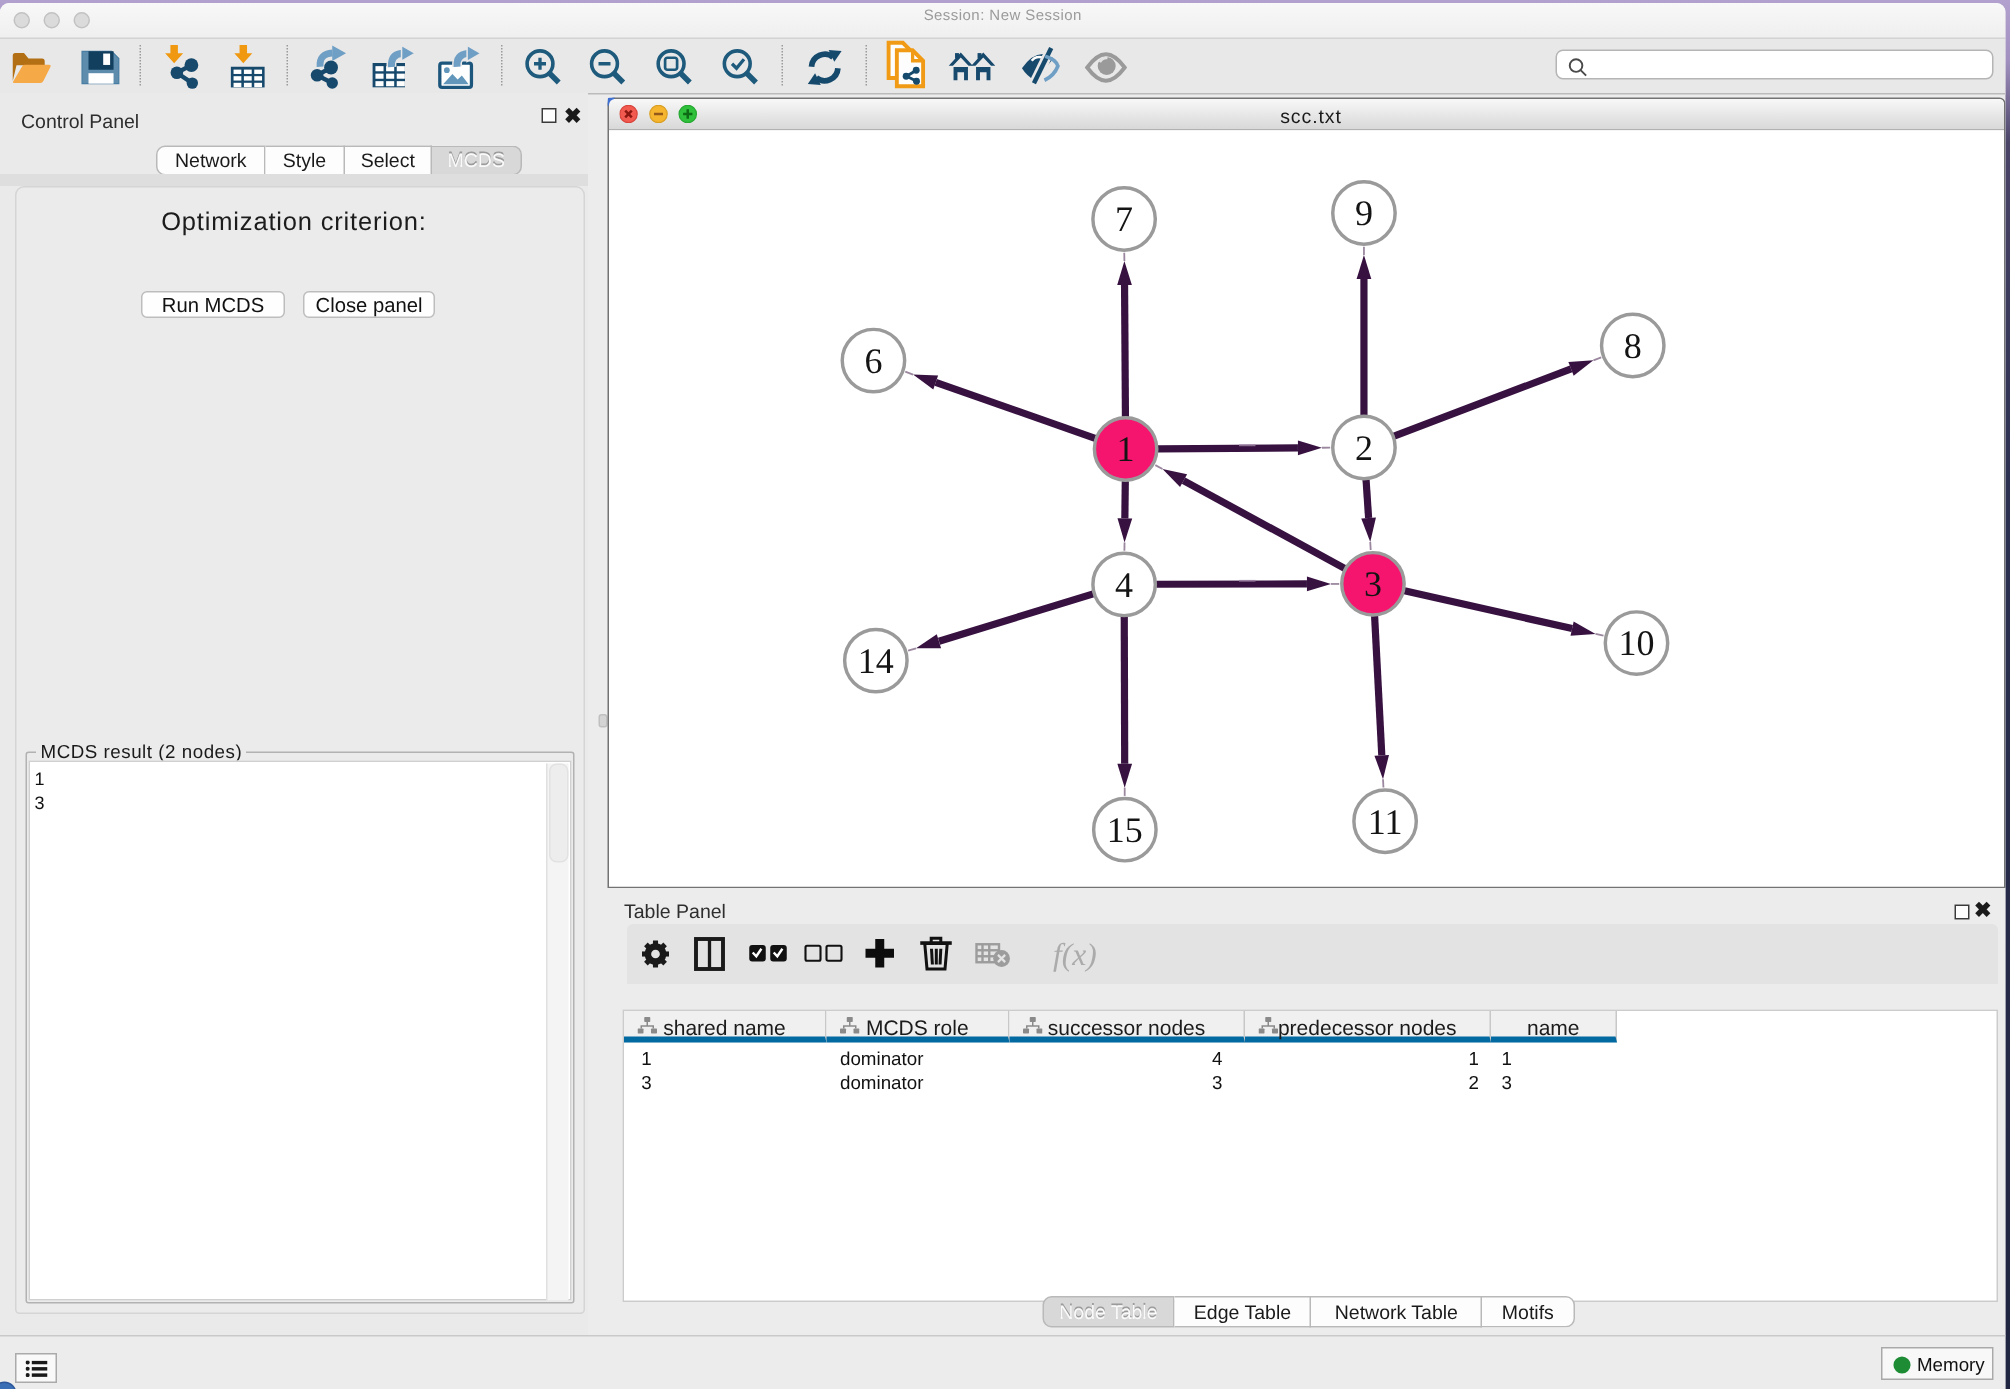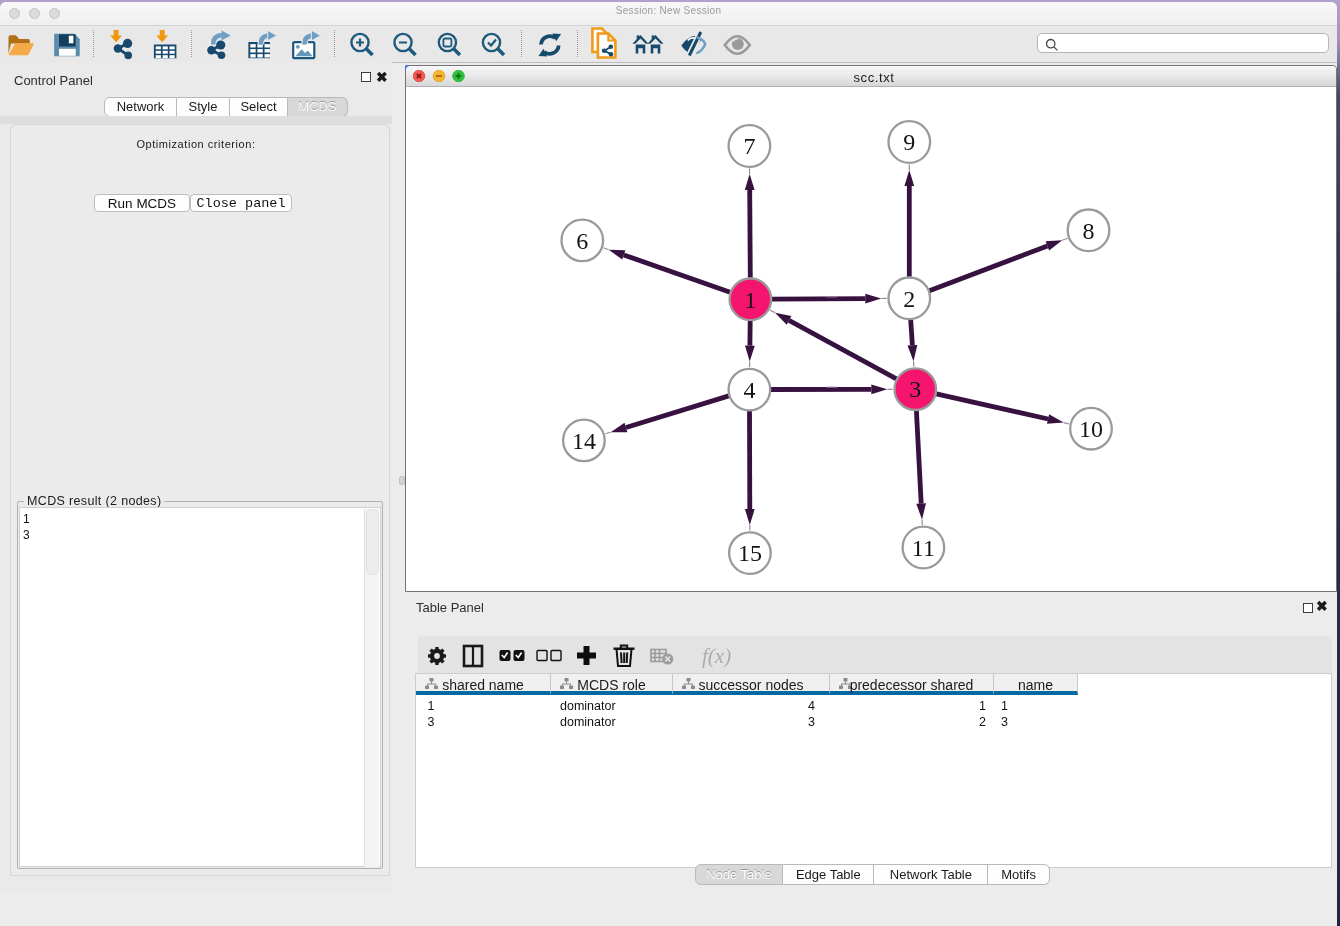--- a/index.html
+++ b/index.html
@@ -30,21 +30,21 @@
        background:#fdfdfd;color:#1a1a1a;font-size:13px;text-align:center;
        display:flex;align-items:center;justify-content:center;}
   .tab.first{border-left:1px solid #b9b9b9;border-radius:6px 0 0 6px;}
   .tab.last{border-radius:0 6px 6px 0;}
   .tab.sel{background:#d8d8d8;color:#fafafa;text-shadow:0 -1px 0 #9a9a9a;}
   #cp-band{position:absolute;left:0;top:54px;width:392px;height:8px;background:#dedede;}
   #cp-inner{position:absolute;left:10px;top:62px;width:380px;height:752px;
     background:#ebebeb;border:1px solid #d6d5d6;border-radius:6px 6px 3px 3px;box-sizing:border-box;}
   
   #optlabel{position:absolute;left:0;top:75.5px;width:392px;text-align:center;
-     font-size:11px;color:#1c1c1c;letter-spacing:0.55px;}
+     font-size:17px;color:#1c1c1c;letter-spacing:0.55px;}
   #dropdown{position:absolute;left:44px;top:98.5px;width:312px;height:19.5px;background:#fff;
      border:1px solid #b9b9b9;border-radius:4px;box-sizing:border-box;
      font-size:13.5px;color:#111;line-height:18px;padding-left:13px;letter-spacing:0.3px;}
   .btn{position:absolute;height:18px;background:#fefefe;border:1px solid #bdbdbd;
      border-radius:4px;box-sizing:border-box;font-size:13.5px;color:#111;
      display:flex;align-items:center;justify-content:center;}
   #groupbox{position:absolute;left:17px;top:439px;width:366px;height:368px;
      border:1px solid #b2b2b2;border-radius:2px;box-sizing:border-box;}
   #gblabel{position:absolute;left:6px;top:-8px;background:#ebebeb;padding:0 3px;
      font-size:12.5px;color:#1a1a1a;letter-spacing:0.35px;}
@@ -56,21 +56,21 @@
   #netwin{position:absolute;left:405px;top:63px;width:932px;height:527px;
      border:1px solid #737373;border-radius:4px 4px 0 0;box-sizing:border-box;background:#fff;}
   #nettitle{position:absolute;left:0;top:0;width:100%;height:20px;
      background:linear-gradient(#f8f8f8,#d8d8d8);border-bottom:1px solid #b1b1b1;
      border-radius:4px 4px 0 0;}
   #nettitle .t{position:absolute;width:100%;text-align:center;top:3.5px;font-size:13px;color:#1a1a1a;letter-spacing:0.6px;text-indent:6px;}
   #netcanvas{position:absolute;left:0;top:21px;width:930px;height:504px;background:#fff;}
   
   #tpanel{position:absolute;left:405px;top:590px;width:932px;height:298px;background:#ececec;}
   #tpanel .hdr{position:absolute;left:11px;top:8px;font-size:13px;color:#2e2e2e;}
-  #ttoolbar{position:absolute;left:13px;top:44px;width:914px;height:40px;box-sizing:border-box;background:#e3e3e3;border-radius:4px 4px 0 0;}
+  #ttoolbar{position:absolute;left:13px;top:24px;width:914px;height:40px;box-sizing:border-box;background:#e3e3e3;border-radius:4px 4px 0 0;}
   #ttable{position:absolute;left:10px;top:81px;width:915px;height:192.5px;background:#fff;border:1px solid #cccccc;}
   .th{position:absolute;top:0;height:21px;background:#f0f0f0;border-right:1px solid #c8c8c8;
       border-bottom:4px solid #0369a1;box-sizing:border-box;font-size:14px;color:#1b1b1b;}
   .th .lbl{position:absolute;width:100%;text-align:center;top:3px;}
   .thicon{position:absolute;left:9px;top:4px;}
   .td{position:absolute;font-size:12.5px;color:#111;height:16px;line-height:16px;}
   
   #statusbar{position:absolute;left:0;top:888px;width:1337px;height:36px;
      background:#ececec;border-top:1px solid #c9c9c9;}
   #listbtn{position:absolute;left:10px;top:11px;width:28px;height:20px;background:#f9f9f9;
@@ -260,21 +260,21 @@
     <div class="tabs" style="left:78px;top:35px;height:19.5px;padding-left:26px;">
       <div class="tab first" style="width:73px;">Network</div>
       <div class="tab" style="width:53px;">Style</div>
       <div class="tab" style="width:58px;">Select</div>
       <div class="tab sel last" style="width:60px;">MCDS</div>
     </div>
     <div id="cp-band"></div>
     <div id="cp-inner"></div>
     <div id="optlabel">Optimization criterion:</div>
     <div class="btn" style="left:94px;top:132px;width:96px;">Run MCDS</div>
-    <div class="btn" style="left:190px;top:132px;width:102px;font-family:Liberation Mono, monospace;">Close panel</div>
+    <div class="btn" style="left:202px;top:132px;width:88px;">Close panel</div>
     <div id="groupbox">
       <div id="gblabel">MCDS result (2 nodes)</div>
       <div id="gbwhite">
         <div style="position:absolute;left:3px;top:3px;line-height:16px;">1<br>3</div>
         <div id="gbscroll">
             <div style="position:absolute;left:1px;top:0;width:11px;height:64px;background:#ededed;border:1px solid #e2e2e2;border-radius:5px;"></div>
           </div>
       </div>
     </div>
   </div>
@@ -479,21 +479,21 @@
         </div>
       <div class="th" style="left:414px;width:164px;">
           <svg class="thicon" width="13" height="12" viewBox="0 0 13 12">
             <g fill="#8a8a8a">
               <rect x="4.5" y="0" width="4" height="3.4" rx="0.5"></rect>
               <rect x="0" y="7.6" width="4" height="3.4" rx="0.5"></rect>
               <rect x="9" y="7.6" width="4" height="3.4" rx="0.5"></rect>
               <path d="M6,3.4 h1 v2.1 h4 v2.1 h-1 v-1.1 H3 v1.1 H2 V5.5 h4 z"></path>
             </g>
           </svg>
-          <div class="lbl">predecessor shared</div>
+          <div class="lbl">predecessor nodes</div>
         </div>
       <div class="th" style="left:578px;width:84px;">
           <div class="lbl">name</div>
         </div>
       <div class="td" style="left:11.5px;top:24px;">1</div>
       <div class="td" style="left:144px;top:24px;">dominator</div>
       <div class="td" style="left:257px;top:24px;width:142px;text-align:right;">4</div>
       <div class="td" style="left:414px;top:24px;width:156px;text-align:right;">1</div>
       <div class="td" style="left:585px;top:24px;">1</div>
       <div class="td" style="left:11.5px;top:40px;">3</div>
@@ -503,13 +503,34 @@
       <div class="td" style="left:585px;top:40px;">3</div>
     </div>
     <div class="tabs" style="left:289.6px;top:272px;height:21px;">
       <div class="tab first sel" style="width:88.7px;">Node Table</div>
       <div class="tab" style="width:91.1px;">Edge Table</div>
       <div class="tab" style="width:114.1px;">Network Table</div>
       <div class="tab last" style="width:61.2px;">Motifs</div>
     </div>
   </div>
 
+  <div id="statusbar">
+    <div id="listbtn">
+      <svg style="position:absolute;left:5.5px;top:3.5px;" width="15" height="11" viewBox="0 0 15 11">
+        <g fill="#1a1a1a">
+          <circle cx="1.4" cy="1.3" r="1.4"></circle>
+            <circle cx="1.4" cy="5.5" r="1.4"></circle>
+            <circle cx="1.4" cy="9.7" r="1.4"></circle>
+          <rect x="4.2" y="0.2" width="10.3" height="2.3"></rect>
+            <rect x="4.2" y="4.4" width="10.3" height="2.3"></rect>
+            <rect x="4.2" y="8.6" width="10.3" height="2.3"></rect>
+        </g>
+      </svg>
+    </div>
+    <div id="membtn">
+      <svg style="position:absolute;left:7px;top:5px;" width="12" height="12" viewBox="0 0 12 12">
+          <circle cx="6" cy="6" r="5.7" fill="#1d8c34"></circle>
+        </svg>
+      <span style="position:absolute;left:23px;top:4px;">Memory</span>
+    </div>
+    <div style="position:absolute;left:-5px;top:30px;width:14px;height:14px;border-radius:50%;background:#3a6fb5;border:1px solid #2d579a;"></div>
+  </div>
 </div>
 
 </body></html>

